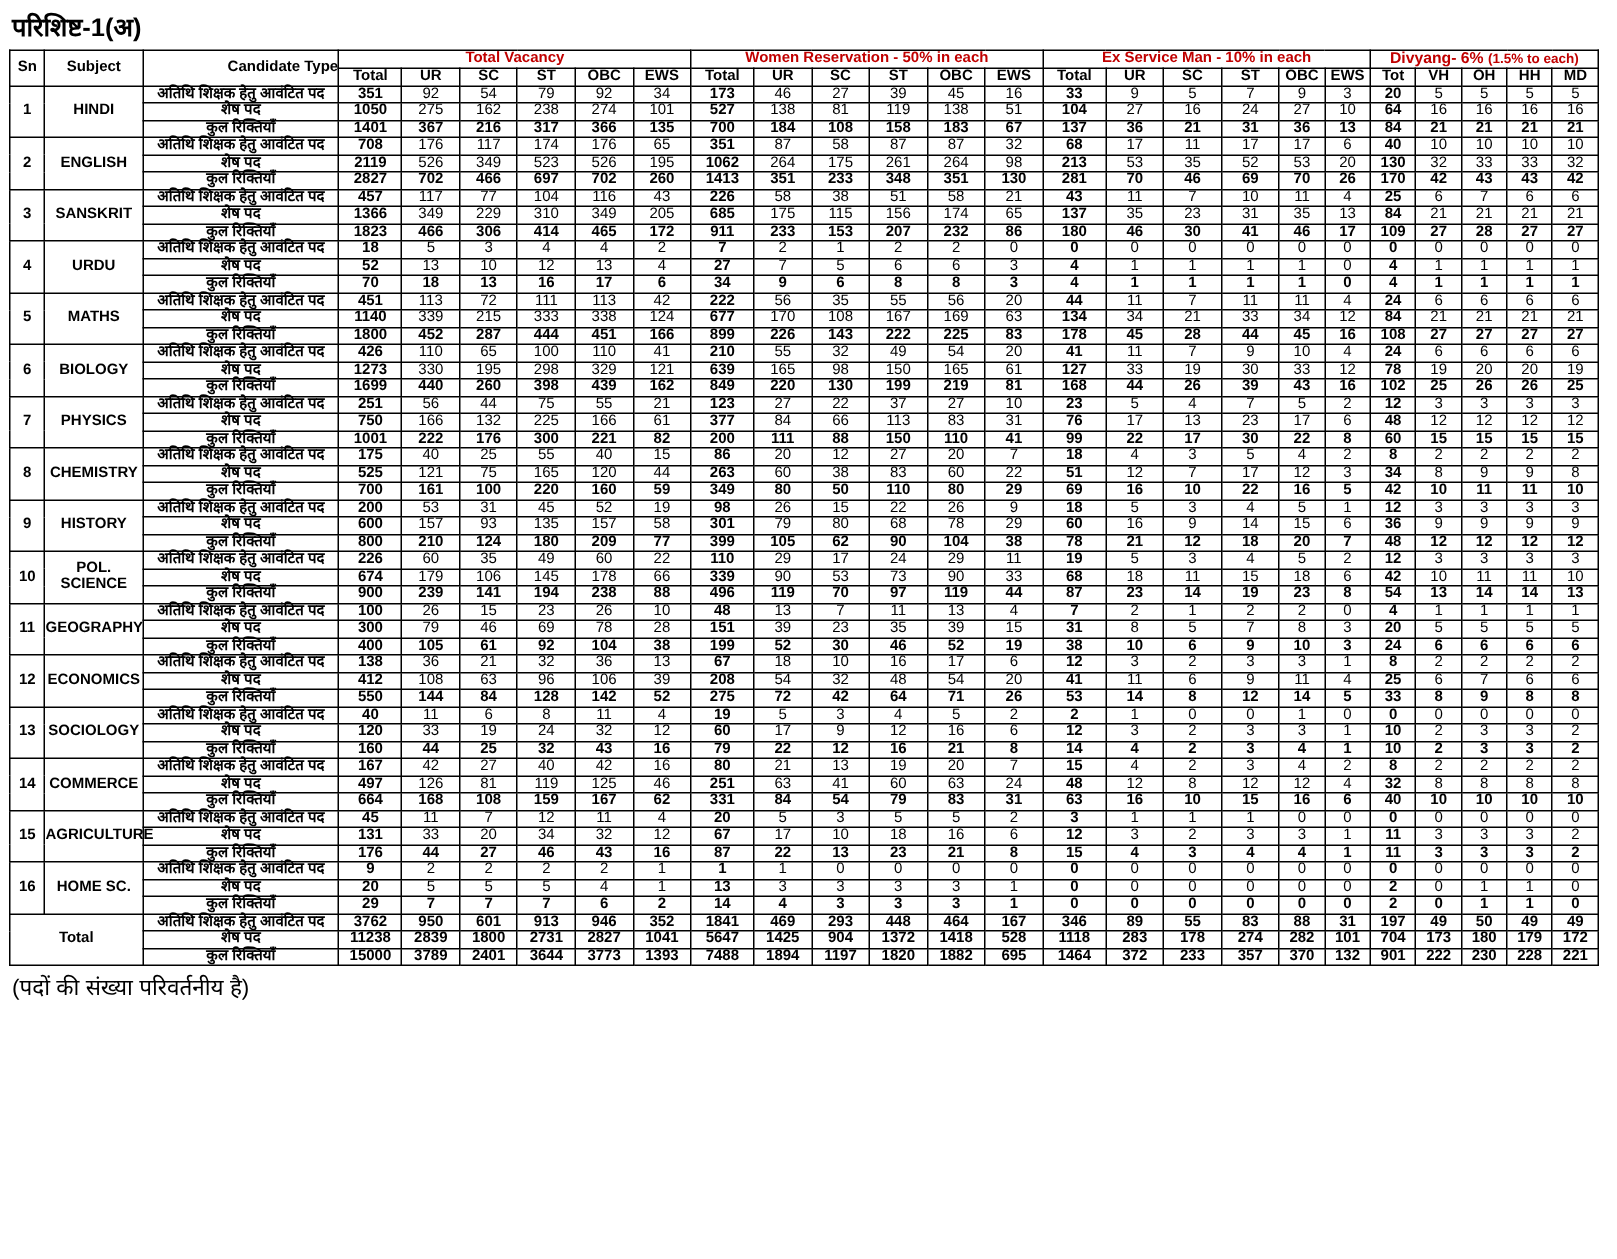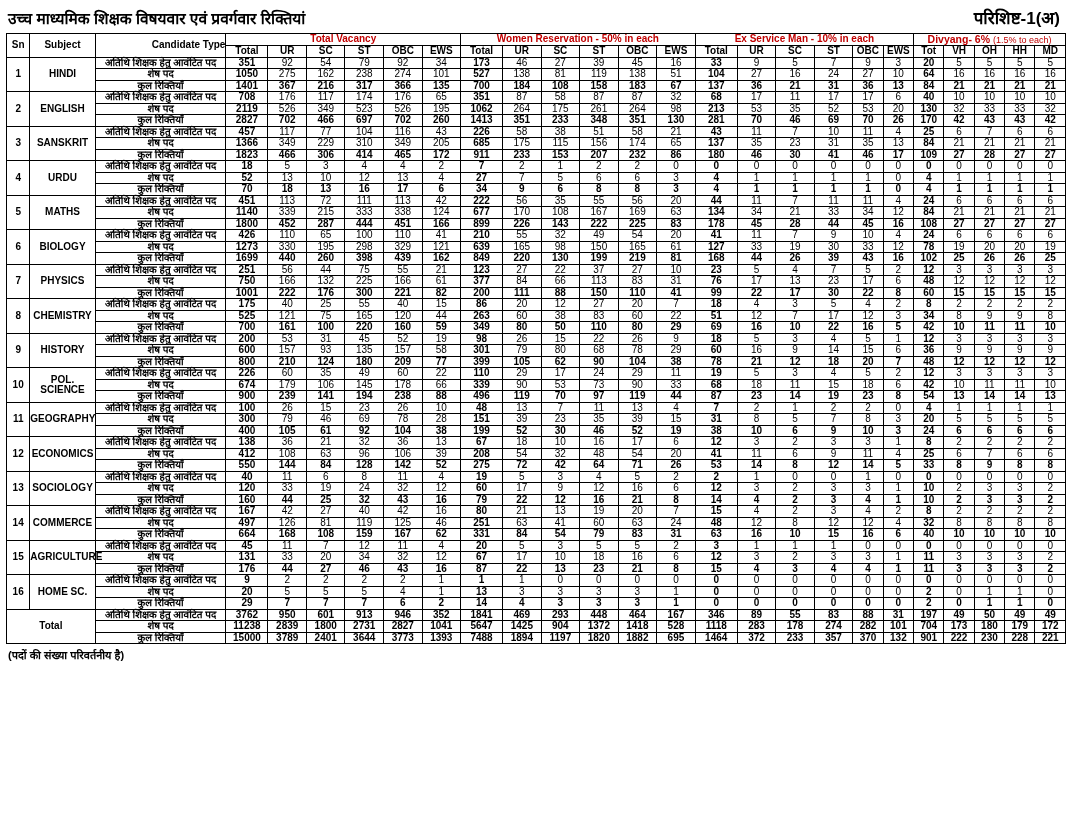--- a/index.html
+++ b/index.html
@@ -6,43 +6,42 @@
   body{width:1078px;height:839px;font-family:"Liberation Sans",sans-serif;color:#000;}
   .page{position:relative;width:1078px;height:839px;padding:0;box-sizing:border-box;}
   .titlebar{display:flex;align-items:flex-end;justify-content:space-between;padding:6px 10px 4px 8px;}
   .doc-title{font-size:15.5px;font-weight:bold;letter-spacing:0px;}
   .doc-annex{font-size:17px;font-weight:bold;padding-right:8px;}
   table.main{border-collapse:collapse;width:1060px;margin:0 6px;table-layout:fixed;}
   table.main td,table.main th{border:1px solid #000;padding:0;text-align:center;vertical-align:middle;font-size:10px;line-height:1.05;}
   .grp{font-weight:bold;font-size:11px;padding:2px 0;}
   .grp.red{color:#c00000;}
   .grp.dv{color:#c00000;font-size:10.5px;}
-  .dvsub{color:#c00000;font-weight:normal;font-size:9px;}
+  .dvsub{color:#c00000;font-weight:bold;font-size:9px;}
   .colh{font-weight:bold;font-size:10.5px;padding:3px 0;}
   .sn{font-size:10.5px;font-weight:bold;}
   .subj{font-size:10.5px;font-weight:bold;}
   .ctype{font-size:8.5px;text-align:left;padding-left:3px;white-space:nowrap;font-weight:bold;margin-top:28px;}
   .num{font-size:10px;}
   .bold{font-weight:bold;}
   .rowtot td{font-weight:bold;}
-  .foot{font-size:11px;font-weight:bold;padding:3px 0 0 8px;}
+  .foot{font-size:15px;font-weight:normal;padding:3px 0 0 8px;}
   col.w-sn{width:20px}
   col.w-subj{width:56px}
   col.w-ct{width:112px}
   col.w-n{width:33px}
   col.w-nb{width:36px}
   col.w-d{width:26px}
 </style>
 </head>
 <body>
 
 <div class="page">
 
   <div class="titlebar">
-    <div class="doc-title">उच्च माध्यमिक शिक्षक विषयवार एवं प्रवर्गवार रिक्तियां</div>
     <div class="doc-annex">परिशिष्ट-1(अ)</div>
   </div>
 
   <table class="main">
     <colgroup>
       <col class="w-sn">
         <col class="w-subj">
         <col class="w-ct">
       <col class="w-nb">
         <col class="w-n">

